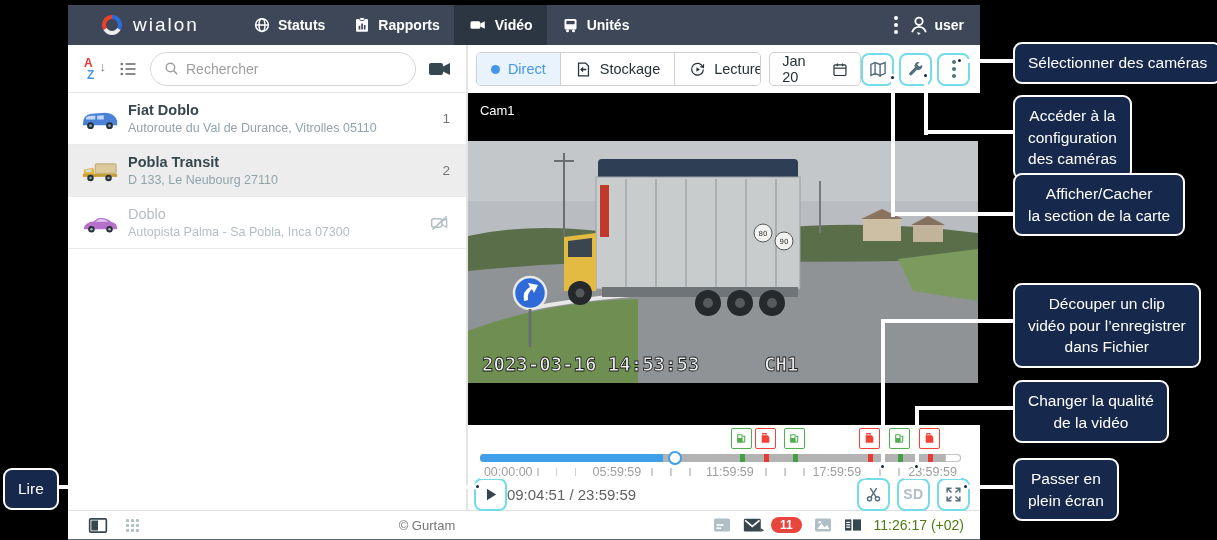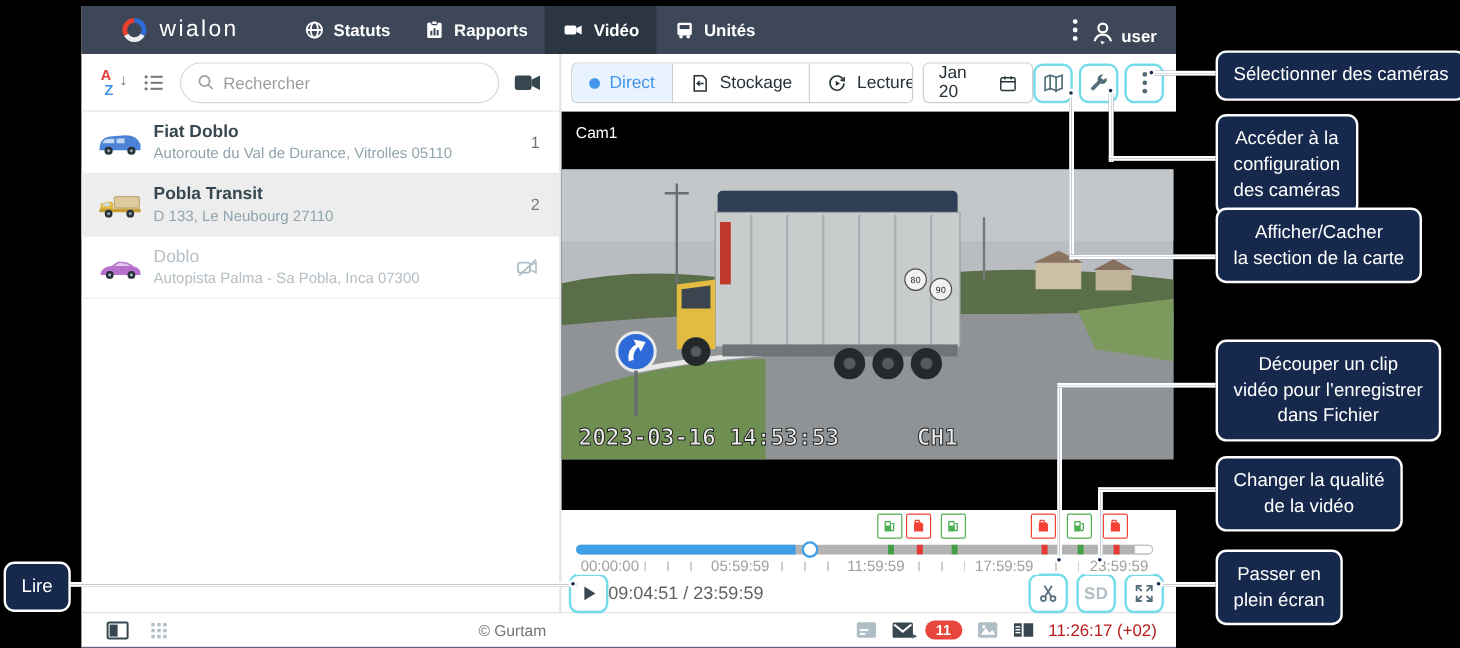--- a/index.html
+++ b/index.html
@@ -10,21 +10,21 @@
   
   .app { position:absolute; left:68px; top:5px; width:912px; height:540px; background:#fff;
          display:flex; flex-direction:column; }
 
   
   .navbar { height:40px; background:#3d4758; display:flex; align-items:center; color:#fff; flex:none; }
   .logo { display:flex; align-items:center; gap:9px; margin-left:32px; margin-right:40px; }
   .logo-text { font-size:19px; letter-spacing:2px; color:#fff; font-weight:400; text-transform:lowercase; }
   .nav-item { display:flex; align-items:center; gap:7px; padding:0 14px; height:40px; font-size:14px; font-weight:700; cursor:pointer; }
   .nav-item.active { background:#2c3542; }
-  .nav-right { margin-left:auto; display:flex; align-items:flex-end; gap:4px; padding-right:16px; }
+  .nav-right { margin-left:auto; display:flex; align-items:center; gap:4px; padding-right:16px; }
   .kebab { display:flex; flex-direction:column; gap:3px; padding:4px 6px; cursor:pointer; }
   .kebab i { width:4px; height:4px; border-radius:50%; background:#fff; }
   .user-label { font-size:14px; font-weight:700; }
 
   
   .main { flex:1; display:flex; min-height:0; }
 
   
   .left-panel { width:402px; border-right:2px solid #e4e4e4; display:flex; flex-direction:column; background:#fff; }
   .lp-header { height:48px; display:flex; align-items:center; gap:12px; padding:0 14px 0 16px; border-bottom:1px solid #e6e6e6; flex:none; }
@@ -81,21 +81,21 @@
   .pos-label { font-size:15px; color:#616161; }
   .ctl-right { margin-left:auto; display:flex; gap:7px; }
   .sd-txt { font-size:14px; font-weight:700; color:#b0bec5; letter-spacing:0.5px; }
 
   
   .statusbar { height:29px; border-top:1px solid #e0e0e0; display:flex; align-items:center; padding:0 16px 0 20px; flex:none; background:#fff; }
   .sb-left { display:flex; gap:16px; align-items:center; }
   .sb-center { flex:1; text-align:center; font-size:13px; color:#757575; }
   .sb-right { display:flex; align-items:center; gap:12px; }
   .badge { background:#e8453c; color:#fff; font-size:12px; font-weight:700; border-radius:9px; padding:1px 9px; margin-left:-6px; }
-  .clock { font-size:14px; color:#b91c1c; }
+  .clock { font-size:14px; color:#4d7c0f; }
   .slate-strip { height:6px; background:#5a6678; flex:none; }
 
   
   .callout { position:absolute; background:#16294c; border:2px solid #fff; border-radius:9px; color:#fff;
              font-size:15.5px; line-height:1.4; text-align:center; padding:8px 13px; white-space:pre-line; z-index:20; }
   .conn { position:absolute; background:#16294c; z-index:15; }
   .conn.h { height:2px; border-top:2px solid #fff; border-bottom:2px solid #fff; }
   .conn.v { width:2px; border-left:2px solid #fff; border-right:2px solid #fff; }
   .conn-dot { position:absolute; width:7px; height:7px; border-radius:50%; background:#16294c; border:2px solid #fff; z-index:16; }
 </style>

